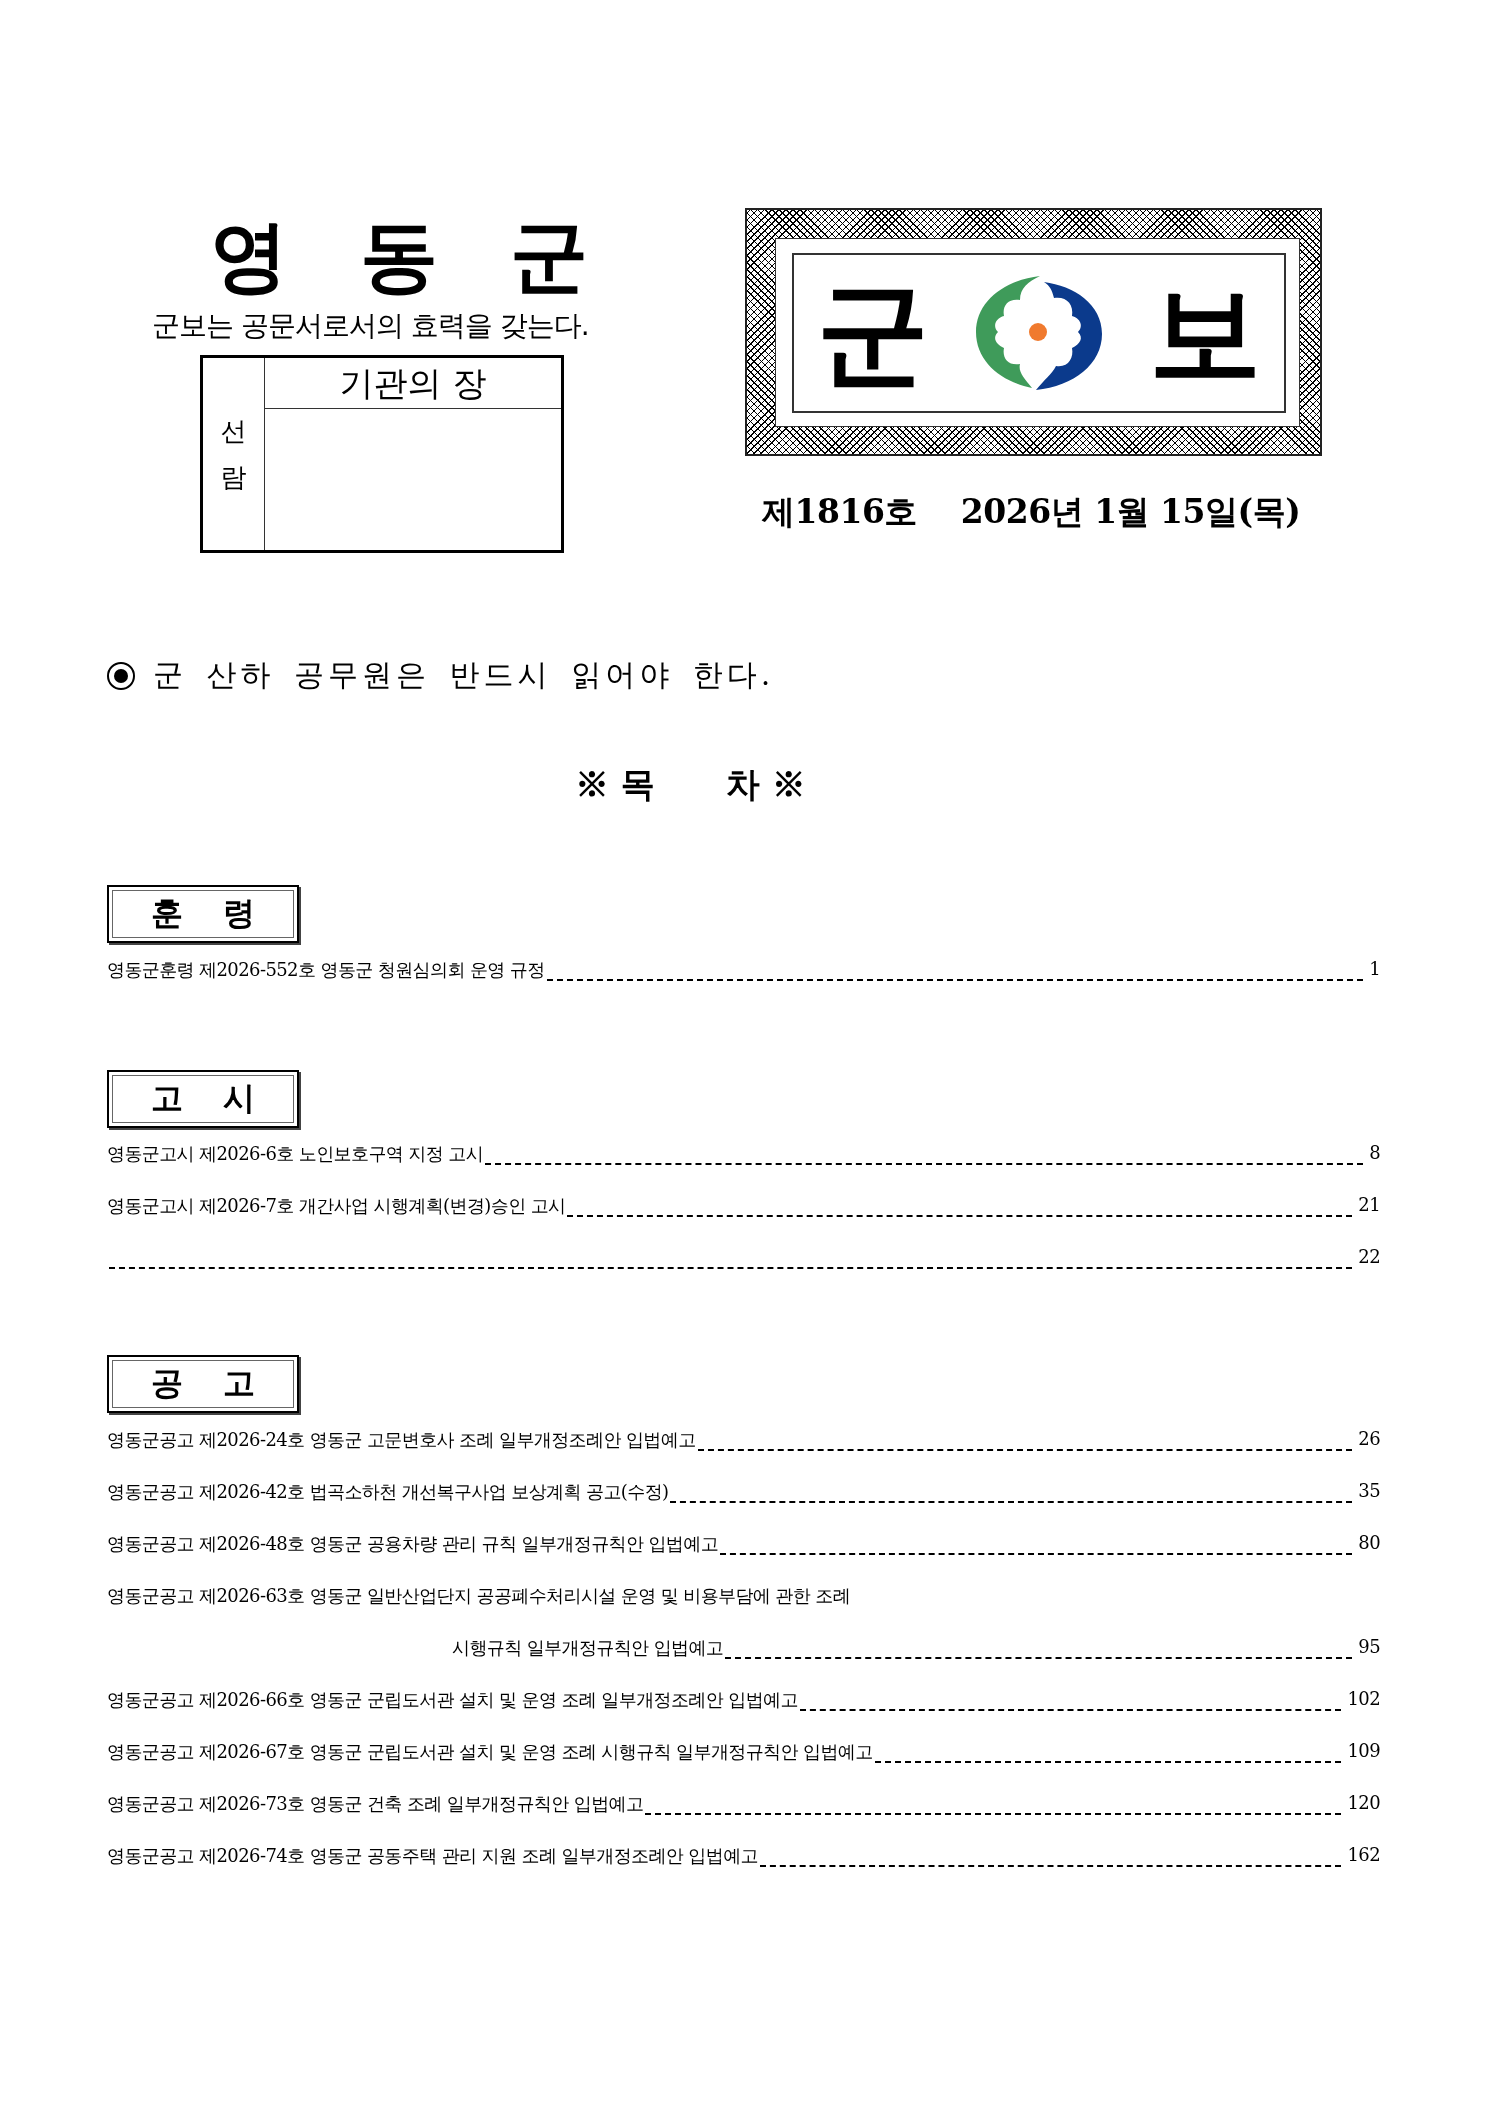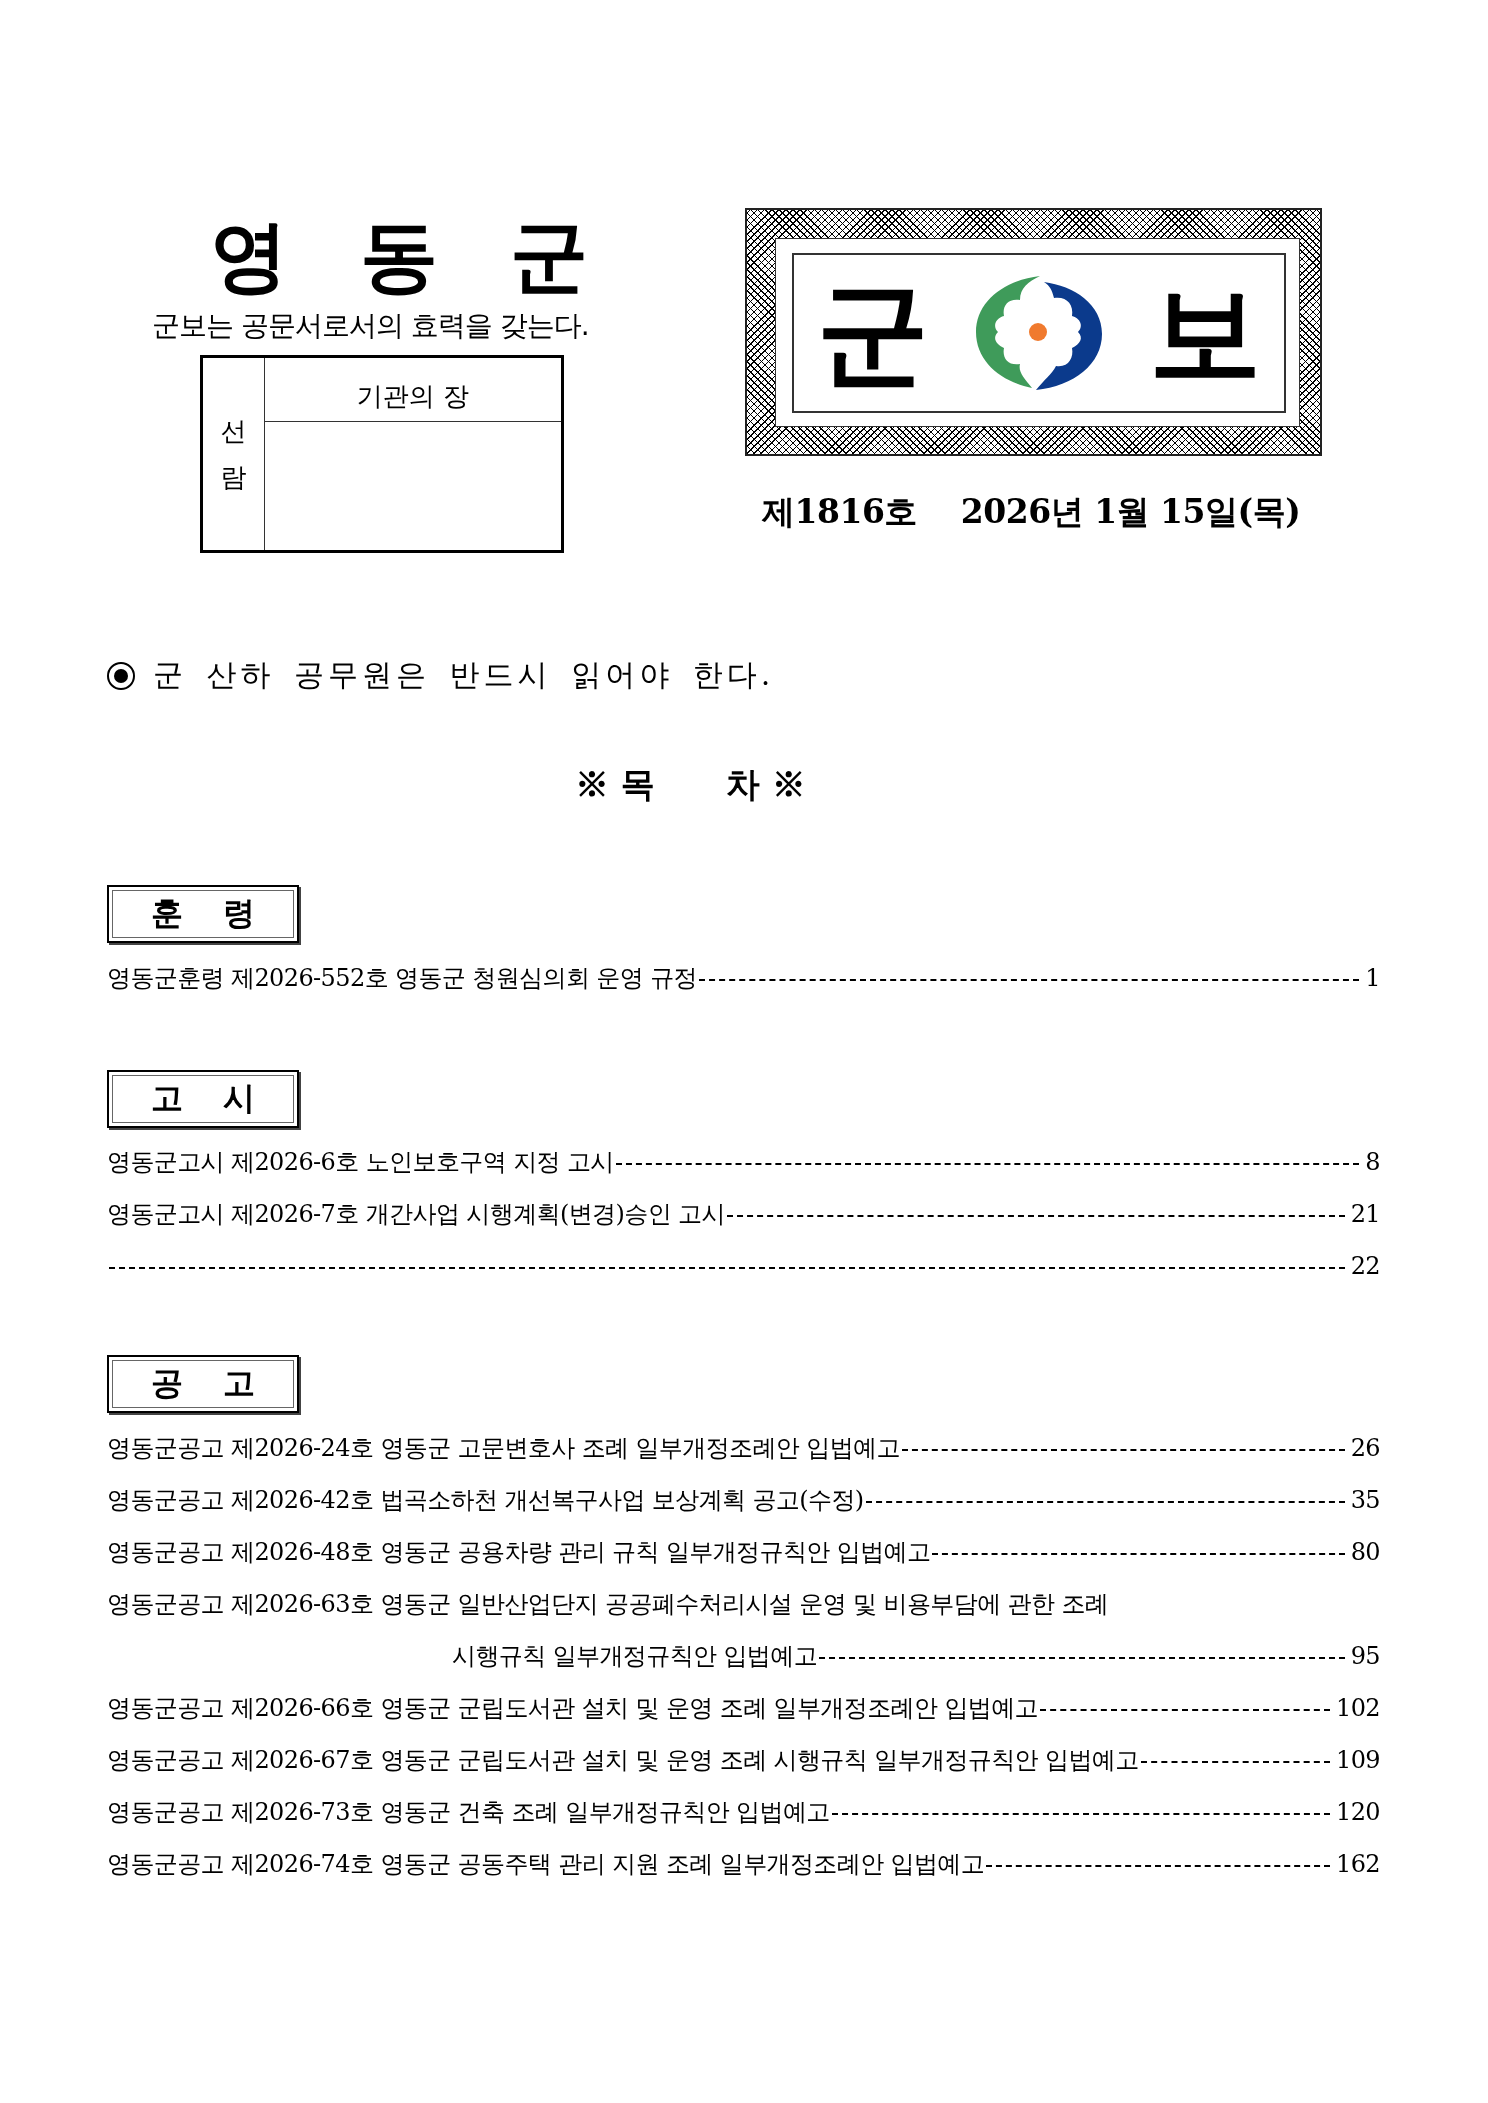--- a/index.html
+++ b/index.html
@@ -24,21 +24,21 @@
     left: 200px; top: 355px; width: 364px; height: 198px;
     border: 3px solid #000; box-sizing: border-box; display: flex;
   }
   .review-side {
     width: 61px; border-right: 1.5px solid #333; display: flex; flex-direction: column;
     justify-content: center; align-items: center; font-size: 26px; line-height: 46px;
   }
   .review-main { flex: 1; display: flex; flex-direction: column; }
   .review-head {
     height: 50px; border-bottom: 1.5px solid #333; text-align: center;
-    font-size: 26px; line-height: 50px; margin-top: 13px;
+    font-size: 34px; line-height: 50px;
   }
   .review-body { flex: 1; }
 
   
   .banner {
     left: 745px; top: 208px; width: 577px; height: 248px; box-sizing: border-box;
     border: 2px solid #222;
     background-color: #fff;
     background-image:
       repeating-linear-gradient(45deg, #000 0 1px, transparent 1px 5px),
@@ -83,21 +83,21 @@
     border: 2px solid #000; outline: 1px solid #666; outline-offset: -6px;
     box-shadow: 2px 2px 0 #444;
     display: flex; align-items: center; justify-content: center;
     font-size: 32px; font-weight: bold; letter-spacing: 40px; padding-left: 40px;
     font-family: Liberation Serif, serif;
   }
 
   
   .toc-entry {
     position: absolute; left: 107px; width: 1273px; height: 40px;
-    display: flex; align-items: center; font-size: 24px; white-space: nowrap;
+    display: flex; align-items: flex-start; font-size: 18px; white-space: nowrap;
     letter-spacing: -0.6px;
   }
   .toc-entry .text { flex: 0 0 auto; }
   .toc-entry .leader {
     flex: 1 1 auto; overflow: hidden; margin: 0 6px 0 2px; letter-spacing: 0;
     border-bottom: 2.5px dashed #000; height: 0; align-self: center; position: relative; top: 2px;
   }
   .toc-entry .page { flex: 0 0 auto; }
   .toc-entry.cont { left: 452px; width: 928px; }
 </style>

